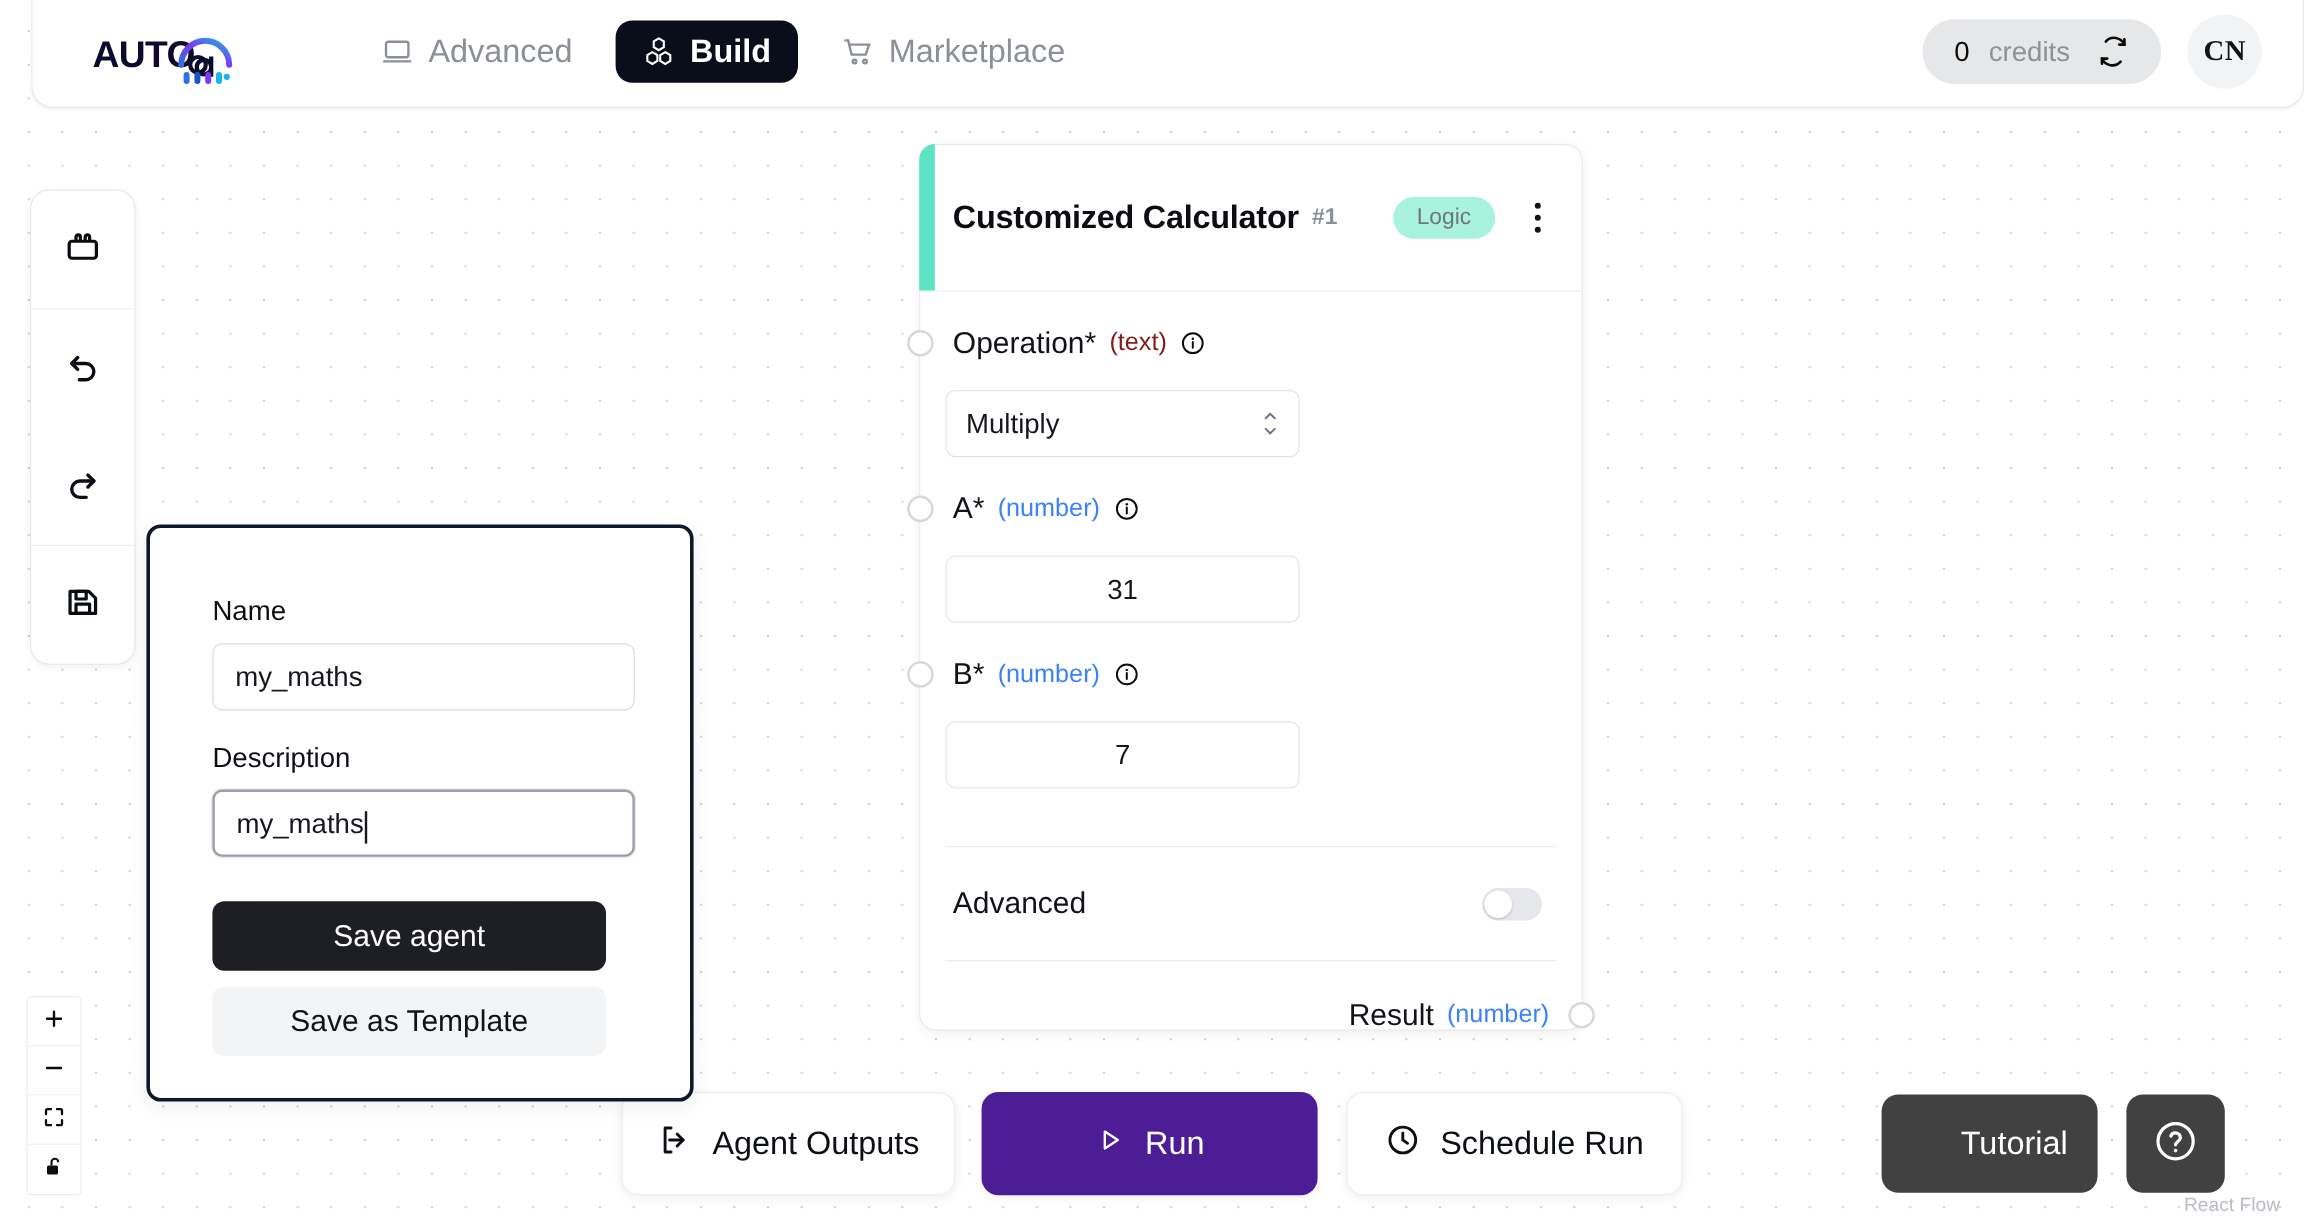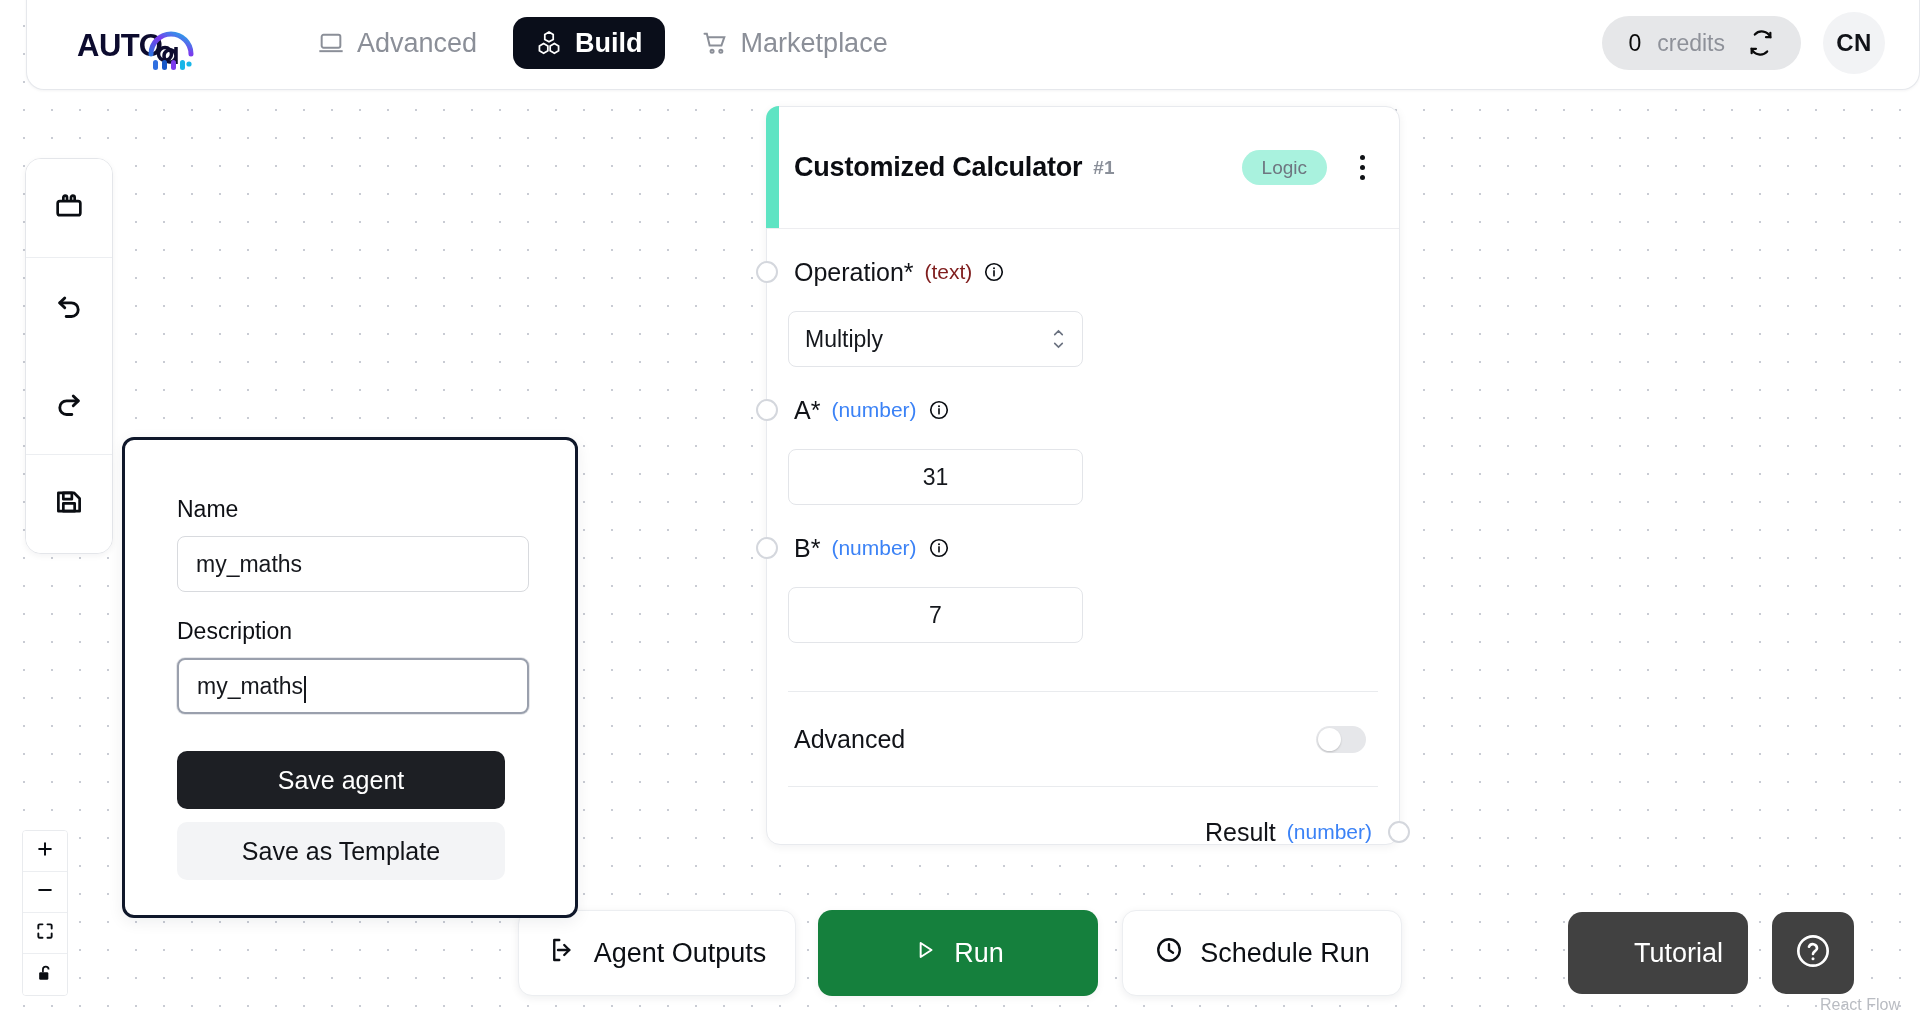--- a/index.html
+++ b/index.html
@@ -54,20 +54,21 @@
     padding: 13px 26px; font-size: 23px; line-height: 1;
   }
   .credits .num { color: #0a0a0a; font-weight: 500; }
   .credits .lbl { color: #8e9199; }
   .avatar {
     width: 62px; height: 62px; border-radius: 50%;
     background: #f2f3f5; color: #111318;
     display: flex; align-items: center; justify-content: center;
     font-size: 24px; font-weight: 600; letter-spacing: .5px;
     cursor: pointer;
+    font-family: Liberation Serif, serif;
   }
 
   
   .ltoolbar {
     position: absolute; left: 25px; top: 158px;
     width: 88px;
     background: #ffffff;
     border: 1px solid #e4e6ea; border-radius: 16px;
     box-shadow: 0 2px 6px rgba(16,24,40,0.05);
     overflow: hidden; z-index: 30;
@@ -121,22 +122,22 @@
   }
   .btn-light {
     width: 328px; height: 58px; margin-top: 13px;
     background: #f3f4f6; color: #111318; border: none; border-radius: 10px;
     font-size: 25px; font-family: "Liberation Sans", sans-serif; font-weight: 400;
     cursor: pointer; display: flex; align-items: center; justify-content: center;
   }
 
   
   .node {
-    position: absolute; left: 766px; top: 106px;
-    width: 634px; height: 739px;
+    position: absolute; left: 766px; top: 120px;
+    width: 553px; height: 739px;
     background: #ffffff; border: 1px solid #e8eaee; border-radius: 14px;
     box-shadow: 0 2px 10px rgba(16,24,40,0.06);
     z-index: 20;
   }
   .node-accent {
     position: absolute; left: -1px; top: -1px; width: 13px; height: 122px;
     background: #5ee4c3; border-radius: 14px 0 0 0;
   }
   .node-head {
     height: 122px; display: flex; align-items: center;
@@ -211,21 +212,21 @@
   .botbar { position: absolute; left: 0; top: 910px; width: 1920px; height: 104px; z-index: 34; }
   .act {
     position: absolute; height: 86px; border-radius: 14px;
     display: flex; align-items: center; justify-content: center; gap: 16px;
     font-size: 27px; cursor: pointer; background: #ffffff;
     border: 1px solid #eceef1; box-shadow: 0 2px 8px rgba(16,24,40,0.07);
     color: #0c0f14; font-weight: 400;
   }
   .act-outputs { left: 518px; width: 278px; }
   .act-run {
-    left: 818px; width: 280px; background: #15803d; border: none;
+    left: 818px; width: 280px; background: #4c1d95; border: none;
     color: #ffffff; box-shadow: 0 2px 8px rgba(16,24,40,0.05);
   }
   .act-schedule { left: 1122px; width: 280px; }
 
   .tutorial {
     position: absolute; left: 1568px; top: 912px;
     width: 180px; height: 82px; border-radius: 14px;
     background: #414141; color: #ffffff;
     display: flex; align-items: center; justify-content: center;
     font-size: 27px; cursor: pointer; z-index: 34; padding-left: 41px;

